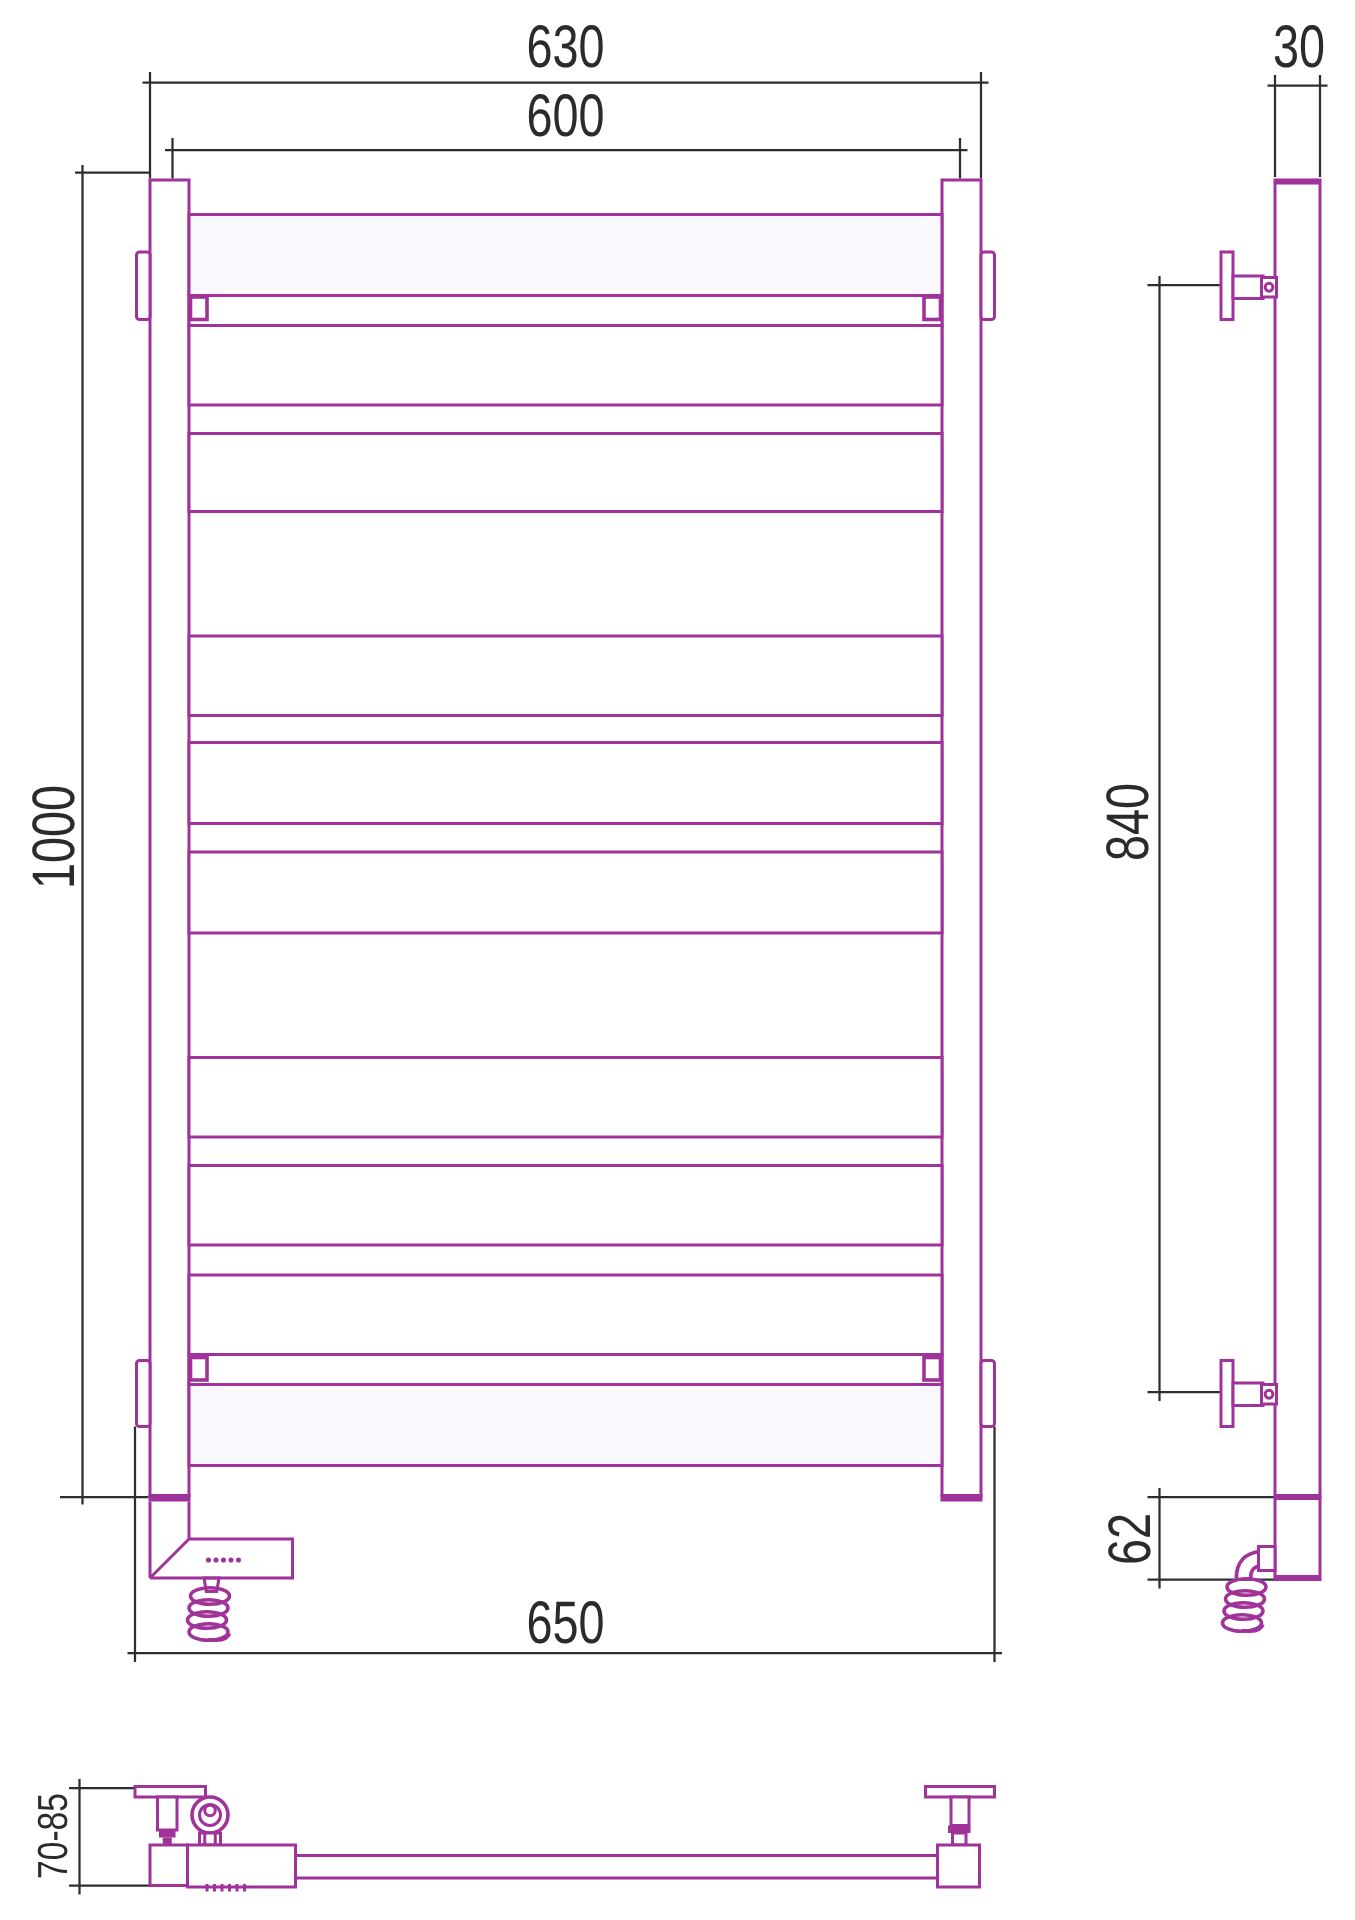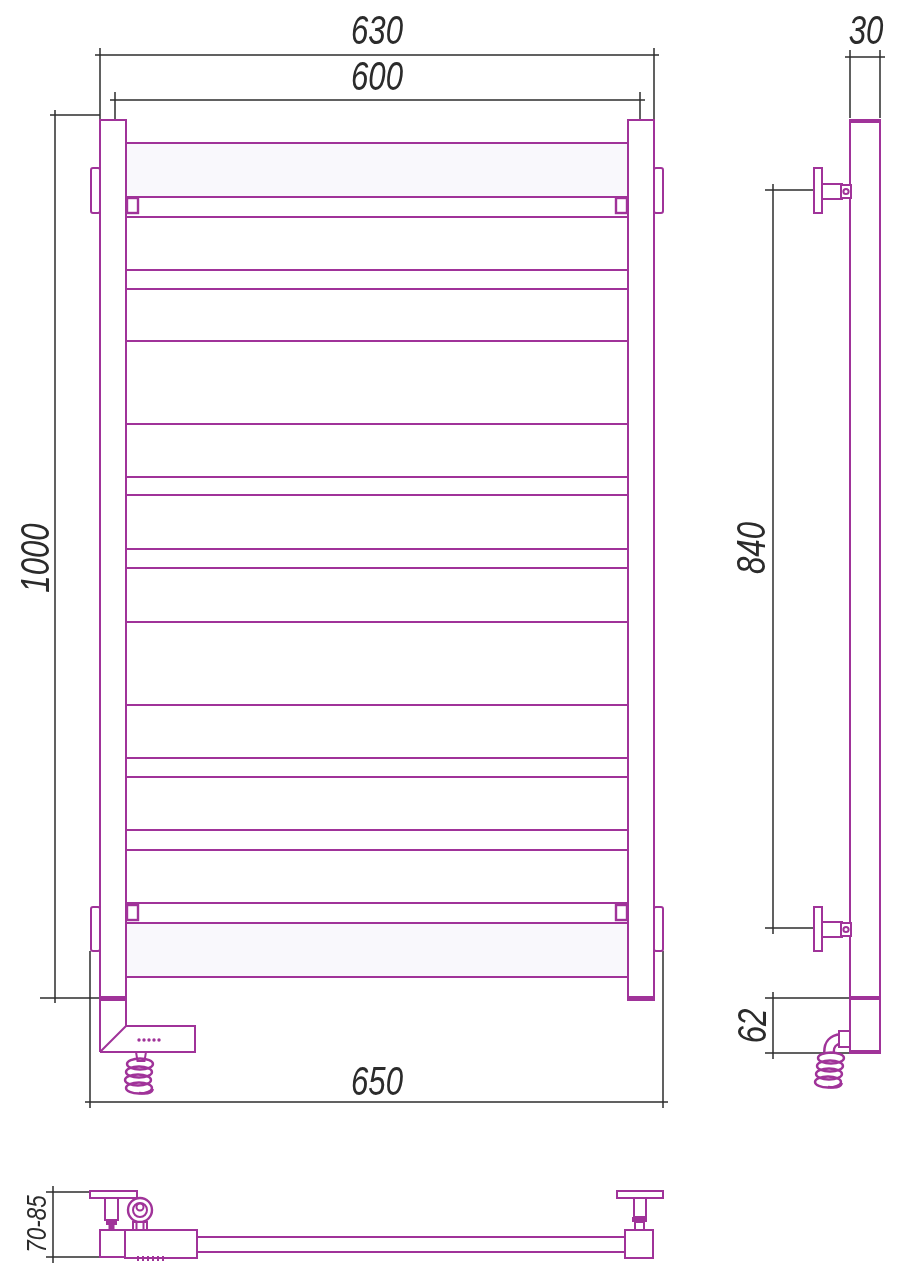--- a/index.html
+++ b/index.html
@@ -4,21 +4,21 @@
 <title>Drawing</title>
 <style>
   :root{
     --product_outline:#a03399;
     --dimension_lines:#2e2e2e;
     --dimension_text:#2b2b2b;
     --rail_fill:#f9f8fc;
     --background:#ffffff;
   }
   html,body{margin:0;padding:0;background:var(--background);}
-  .stage{width:903px;height:1280px;position:relative;background:var(--background);font-style:italic;}
+  .stage{width:903px;height:1280px;position:relative;background:var(--background);}
   svg{display:block}
   .prod{stroke:var(--product_outline);fill:#fff;stroke-width:2}
   .prod-light{stroke:var(--product_outline);fill:var(--rail_fill);stroke-width:2}
   .prod-line{stroke:var(--product_outline);fill:none;stroke-width:2}
   .prod-thick{stroke:var(--product_outline);fill:none;stroke-width:2.4}
   .prod-solid{fill:var(--product_outline);stroke:none}
   .dim{stroke:var(--dimension_lines);stroke-width:1.5;fill:none}
   .dimtext{fill:var(--dimension_text);font-family:"Liberation Sans",sans-serif;
            font-size:40px;letter-spacing:0px}
   .dimtext.small{font-size:28px}

